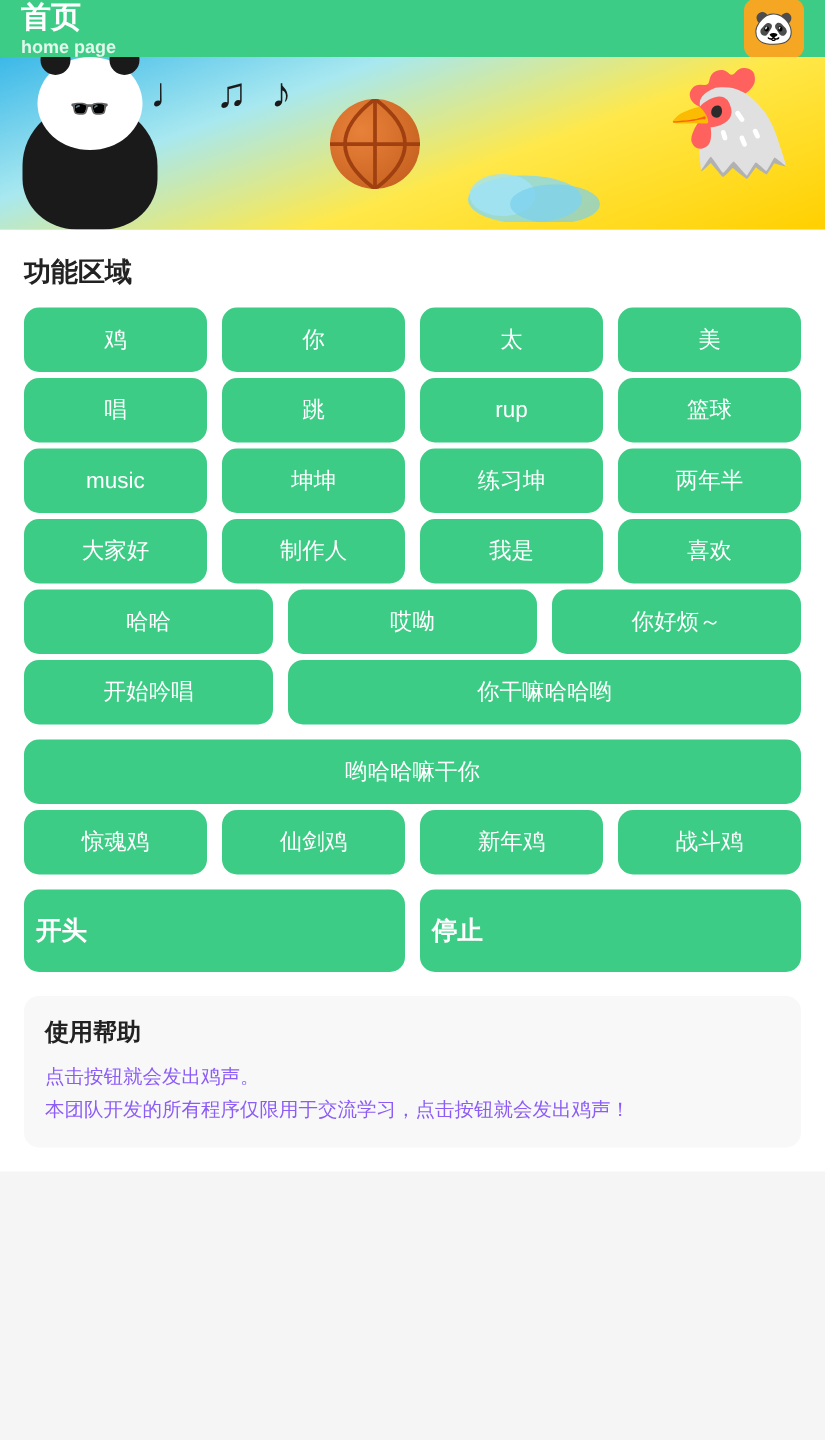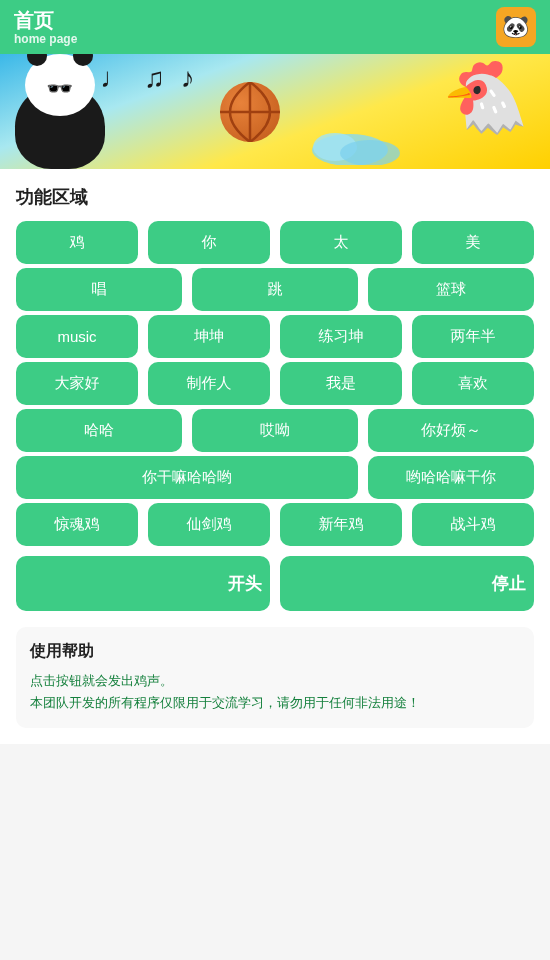--- a/index.html
+++ b/index.html
@@ -10,21 +10,21 @@
       background: #f5f5f5;
     }
 
     
     .header {
       background: #3dcc85;
       padding: 10px 14px 10px 14px;
       display: flex;
       align-items: center;
       justify-content: space-between;
-      height: 54px;
+      height: 38px;
     }
     .header-title-block { display: flex; flex-direction: column; }
     .header-title-zh {
       font-size: 20px;
       font-weight: bold;
       color: #fff;
       line-height: 1.2;
     }
     .header-title-en {
       font-size: 12px;
@@ -163,40 +163,40 @@
     .action-btn {
       flex: 1;
       background: #3dcc85;
       color: #fff;
       border: none;
       border-radius: 10px;
       font-size: 17px;
       font-weight: bold;
       padding: 16px 8px;
       cursor: pointer;
-      text-align: right;
+      text-align: left;
       transition: background 0.15s;
     }
 
     
     .help-section {
       background: #f8f8f8;
       border-radius: 10px;
       margin: 16px 0 0 0;
       padding: 14px 14px 14px 14px;
     }
     .help-title {
       font-size: 16px;
       font-weight: bold;
       color: #222;
       margin-bottom: 8px;
     }
     .help-text {
       font-size: 13px;
-      color: #15803d;
+      color: #8b5cf6;
       line-height: 1.7;
     }
 
     
     .bball-svg { position: absolute; inset: 0; }
   </style>
 </head>
 <body>
 
 <div class="header">
@@ -250,20 +250,21 @@
   <div class="btn-grid">
     <button class="func-btn">鸡</button>
     <button class="func-btn">你</button>
     <button class="func-btn">太</button>
     <button class="func-btn">美</button>
   </div>
 
   <div class="btn-grid">
     <button class="func-btn">唱</button>
     <button class="func-btn">跳</button>
+    <button class="func-btn">rup</button>
     <button class="func-btn">篮球</button>
     </div>
 
   <div class="btn-grid">
     <button class="func-btn">music</button>
     <button class="func-btn">坤坤</button>
     <button class="func-btn">练习坤</button>
     <button class="func-btn">两年半</button>
   </div>
 
@@ -274,20 +275,21 @@
     <button class="func-btn">喜欢</button>
   </div>
 
   <div class="btn-grid">
     <button class="func-btn">哈哈</button>
     <button class="func-btn">哎呦</button>
     <button class="func-btn">你好烦～</button>
   </div>
 
   <div class="btn-grid">
+    <button class="func-btn wide">开始吟唱</button>
     <button class="func-btn extra-wide">你干嘛哈哈哟</button>
     <button class="func-btn wide">哟哈哈嘛干你</button>
   </div>
 
 
   <div class="btn-grid">
     <button class="func-btn">惊魂鸡</button>
     <button class="func-btn">仙剑鸡</button>
     <button class="func-btn">新年鸡</button>
     <button class="func-btn">战斗鸡</button>
@@ -295,15 +297,15 @@
 
 
   <div class="action-row">
     <button class="action-btn">开头</button>
     <button class="action-btn">停止</button>
   </div>
 
   <div class="help-section">
     <div class="help-title">使用帮助</div>
     <div class="help-text">点击按钮就会发出鸡声。</div>
-    <div class="help-text">本团队开发的所有程序仅限用于交流学习，请勿用于任何非法用途！</div>
+    <div class="help-text">本团队开发的所有程序仅限用于交流学习，点击按钮就会发出鸡声！</div>
   </div>
 </div>
 
 </body></html>

